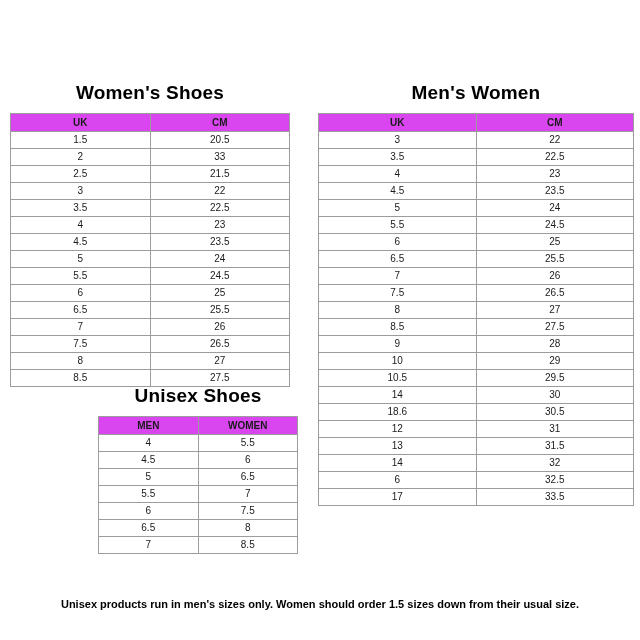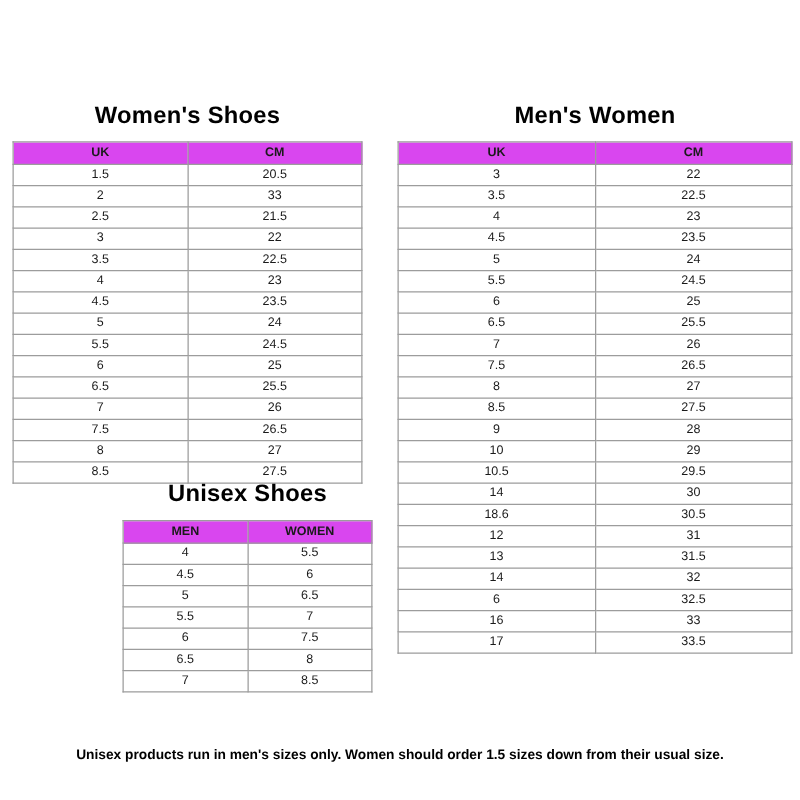--- a/index.html
+++ b/index.html
@@ -251,24 +251,20 @@
           </tr>
         <tr>
             <td>14</td>
             <td>32</td>
           </tr>
         <tr>
             <td>6</td>
             <td>32.5</td>
           </tr>
         <tr>
-            <td>16</td>
-            <td>33</td>
-          </tr>
-        <tr>
             <td>17</td>
             <td>33.5</td>
           </tr>
       </tbody>
     </table>
   </div>
 
   <div class="panel" id="unisex-panel">
     <div class="panel-title">Unisex Shoes</div>
     <table class="size-table">

